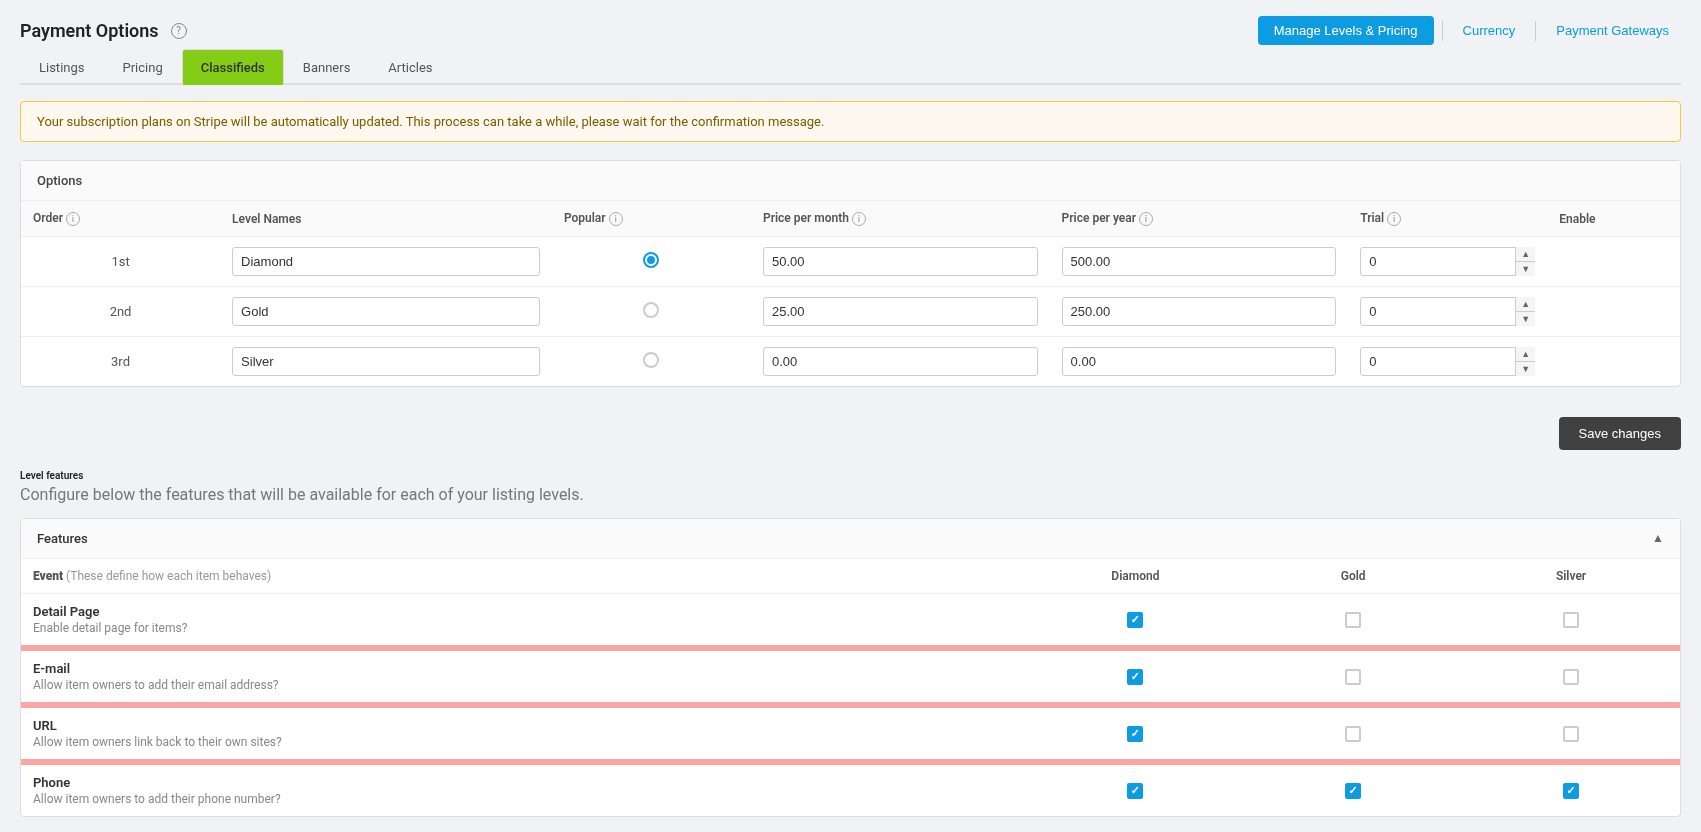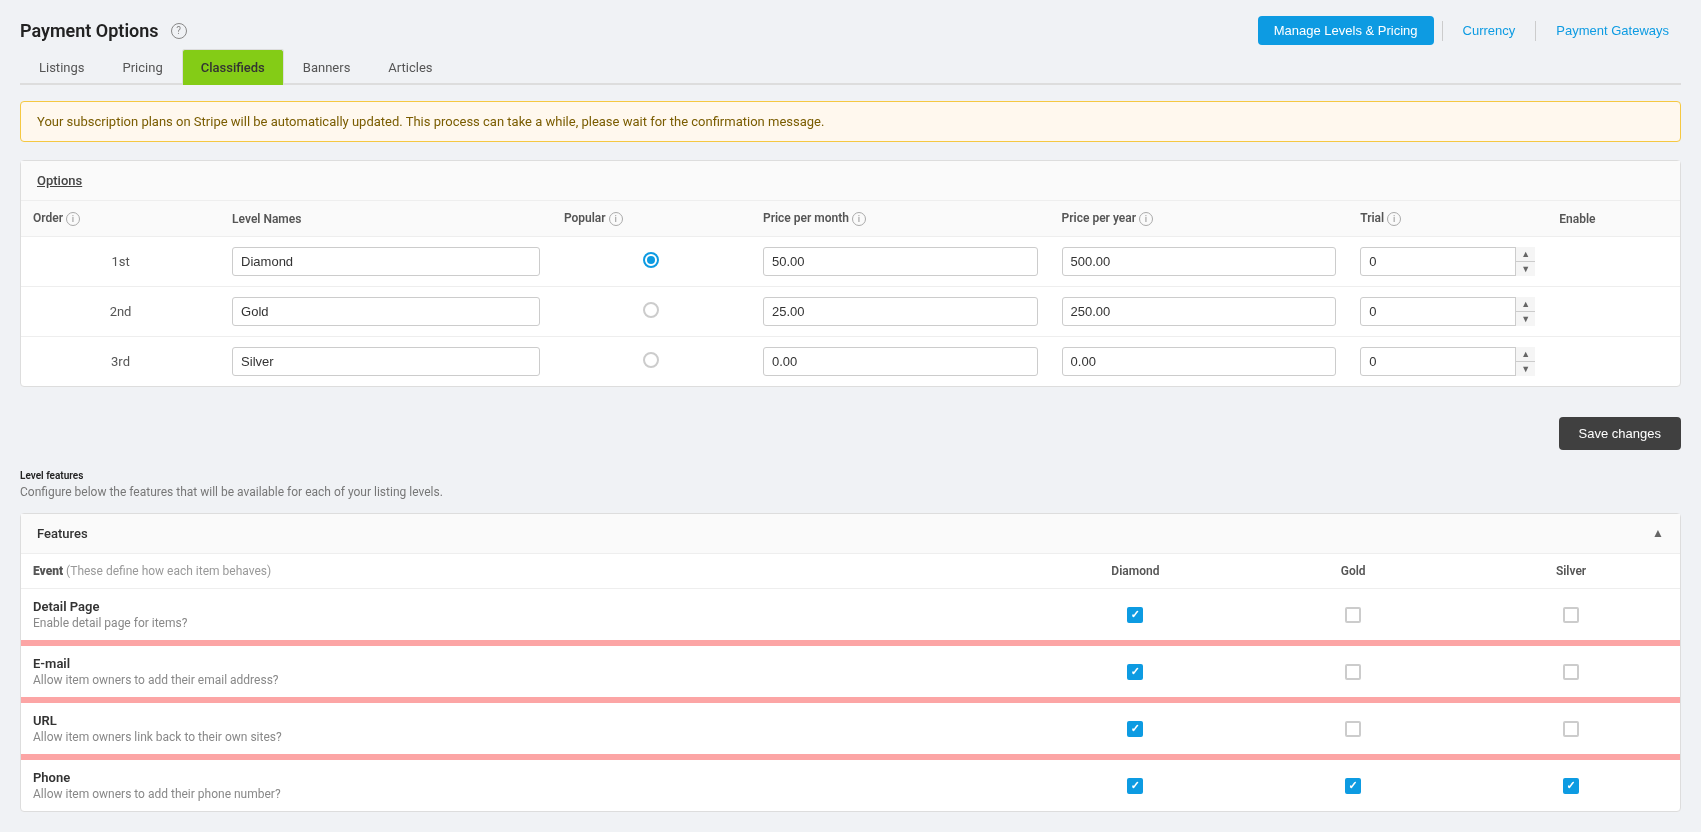--- a/index.html
+++ b/index.html
@@ -16,21 +16,21 @@
     .btn-link { background: none; border: none; color: #0d9be2; font-size: 13px; cursor: pointer; padding: 7px 12px; }
     .divider-v { width: 1px; height: 20px; background: #ccc; margin: 0 4px; }
 
     .tabs { display: flex; border-bottom: 2px solid #ddd; margin-bottom: 16px; background: #f0f2f5; }
     .tab { padding: 10px 18px; cursor: pointer; font-size: 13px; color: #555; border: 1px solid transparent; border-bottom: none; margin-bottom: -2px; background: transparent; border-radius: 3px 3px 0 0; }
     .tab.active { background: #84cc16; border-color: #ddd; border-bottom-color: #fff; color: #333; font-weight: 500; text-align: right; }
 
     .alert-warning { background: #fff8ee; border: 1px solid #f5c842; border-radius: 4px; padding: 12px 16px; margin-bottom: 18px; color: #7a5c00; font-size: 13px; }
 
     .card { background: #fff; border: 1px solid #ddd; border-radius: 4px; margin-bottom: 20px; }
-    .card-header { padding: 12px 16px; border-bottom: 1px solid #eee; font-weight: 500; font-size: 13px; color: #444; background: #fafafa; text-decoration: underline; }
+    .card-header { padding: 12px 16px; border-bottom: 1px solid #eee; font-weight: 500; font-size: 13px; color: #444; background: #fafafa; }
 
     .options-table { width: 100%; border-collapse: collapse; }
     .options-table th { padding: 10px 12px; text-align: left; font-size: 12px; font-weight: 600; color: #555; border-bottom: 1px solid #eee; background: #fafafa; }
     .options-table td { padding: 10px 12px; border-bottom: 1px solid #eee; vertical-align: middle; }
     .options-table tr:last-child td { border-bottom: none; }
 
     .col-order { width: 120px; text-align: center; }
     .col-levelname { width: 200px; }
     .col-popular { width: 120px; text-align: center; }
     .col-ppm { width: 180px; }
@@ -59,21 +59,21 @@
     .toggle-track { position: absolute; top: 0; left: 0; right: 0; bottom: 0; background: #4caf50; border-radius: 22px; cursor: pointer; transition: background 0.2s; }
     .toggle-track::before { content: ''; position: absolute; width: 16px; height: 16px; background: #fff; border-radius: 50%; top: 3px; left: 3px; transition: transform 0.2s; }
     .toggle-switch.on .toggle-track { background: #4caf50; }
     .toggle-switch.on .toggle-track::before { transform: translateX(18px); }
 
     .save-btn-row { display: flex; justify-content: flex-end; padding: 10px 0; }
     .btn-save { background: #404040; color: #fff; border: none; border-radius: 4px; padding: 9px 20px; font-size: 13px; cursor: pointer; font-weight: 500; }
 
     .level-features-section { margin-top: 10px; }
     .lf-title { font-size: 10px; font-weight: 600; margin-bottom: 4px; color: #222; }
-    .lf-subtitle { font-size: 12px; color: #777; margin-bottom: 14px; }
+    .lf-subtitle { font-size: 16px; color: #777; margin-bottom: 14px; }
 
     .features-card { background: #fff; border: 1px solid #ddd; border-radius: 4px; }
     .features-card-header { display: flex; align-items: flex-start; justify-content: space-between; padding: 12px 16px; border-bottom: 1px solid #eee; font-weight: 500; font-size: 13px; background: #fafafa; cursor: pointer; }
     .chevron-icon { font-size: 12px; color: #666; }
 
     .features-table { width: 100%; border-collapse: collapse; }
     .features-table th { padding: 10px 12px; font-size: 12px; font-weight: 600; color: #555; border-bottom: 1px solid #eee; text-align: left; }
     .features-table th.center { text-align: center; }
     .features-table td { padding: 10px 12px; border-bottom: 6px solid #fca5a5; vertical-align: middle; }
     .features-table tr:last-child td { border-bottom: none; }

